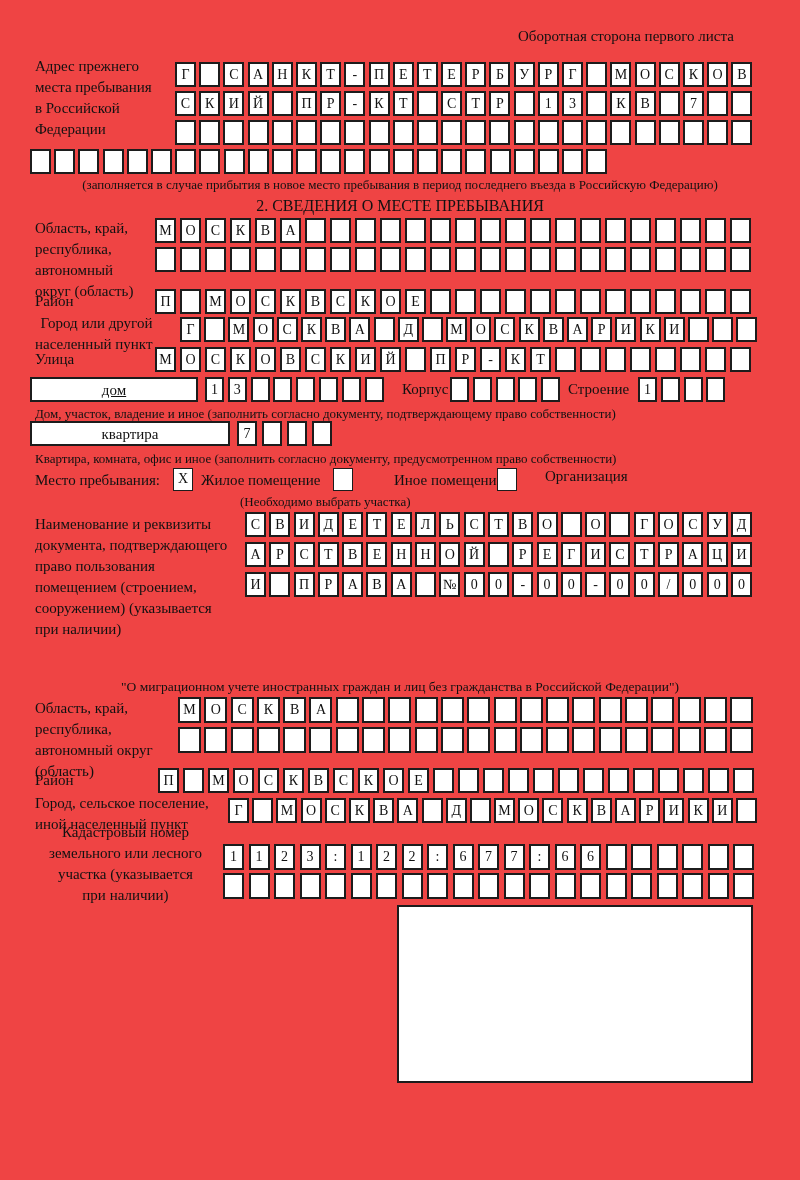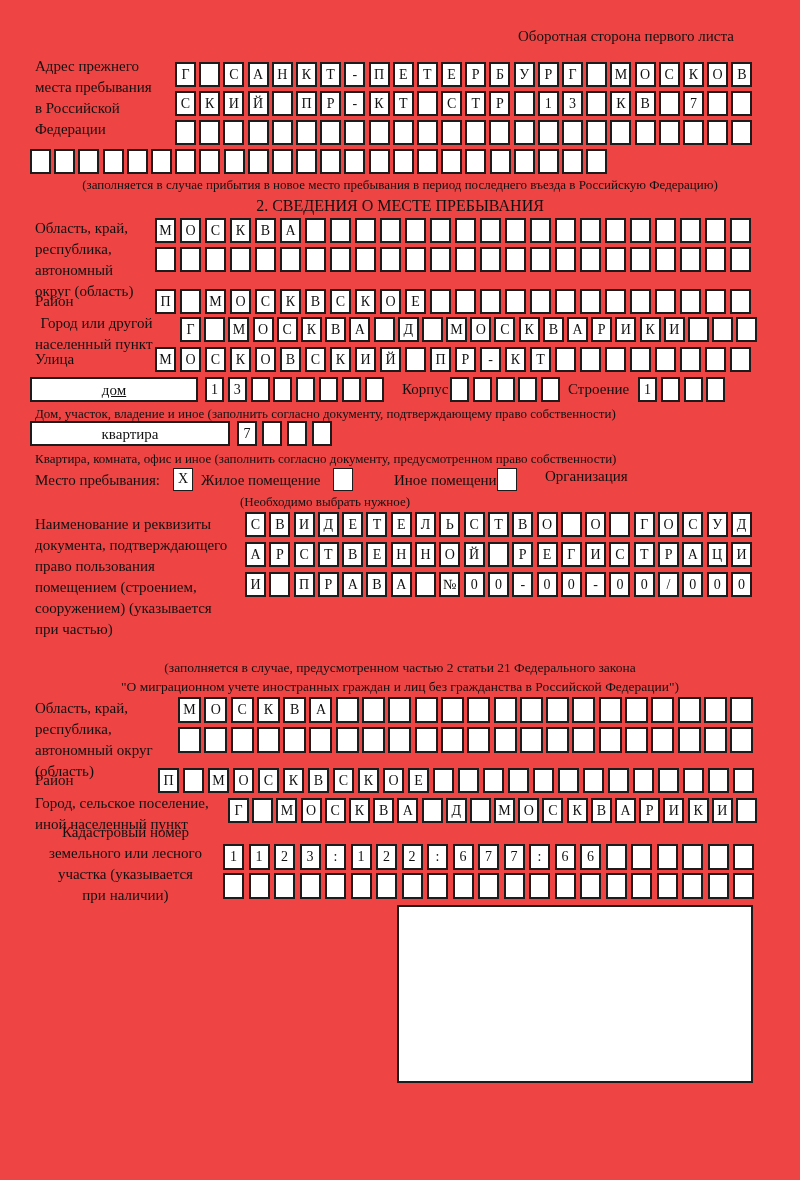--- a/index.html
+++ b/index.html
@@ -325,28 +325,28 @@
     </div>
   <div class="abs note" style="left:35px;top:451px;">Квартира, комната, офис и иное (заполнить согласно документу, предусмотренном право собственности)</div>
 
   <div class="abs lbl" style="left:35px;top:470px;">Место пребывания:</div>
   <div class="checkbox" style="left:173px;top:468px;">X</div>
   <div class="abs lbl" style="left:201px;top:470px;">Жилое помещение</div>
   <div class="checkbox" style="left:333px;top:468px;"></div>
   <div class="abs lbl" style="left:362px;top:470px;margin-left:32px;">Иное помещение</div>
   <div class="checkbox" style="left:497px;top:468px;"></div>
   <div class="abs lbl" style="left:545px;top:466px;">Организация</div>
-  <div class="abs note" style="left:240px;top:494px;">(Необходимо выбрать нужное)</div>
+  <div class="abs note" style="left:240px;top:494px;">(Необходимо выбрать участка)</div>
 
   <div class="abs lbl" style="left:35px;top:514px;">Наименование и реквизиты
 документа, подтверждающего
 право пользования
 помещением (строением,
 сооружением) (указывается
-при частью)</div>
+при наличии)</div>
   <div class="abs cellrow cr-doc" style="left:245px;top:512px;">
       <span class="cell">С</span>
       <span class="cell">В</span>
       <span class="cell">И</span>
       <span class="cell">Д</span>
       <span class="cell">Е</span>
       <span class="cell">Т</span>
       <span class="cell">Е</span>
       <span class="cell">Л</span>
       <span class="cell">Ь</span>
@@ -403,21 +403,20 @@
       <span class="cell">0</span>
       <span class="cell">-</span>
       <span class="cell">0</span>
       <span class="cell">0</span>
       <span class="cell">/</span>
       <span class="cell">0</span>
       <span class="cell">0</span>
       <span class="cell">0</span>
     </div>
 
-  <div class="abs center" style="top:660px;font-size:13.5px;">(заполняется в случае, предусмотренном частью 2 статьи 21 Федерального закона</div>
   <div class="abs center" style="top:679px;font-size:13.5px;">"О миграционном учете иностранных граждан и лиц без гражданства в Российской Федерации")</div>
 
   <div class="abs lbl" style="left:35px;top:698px;">Область, край,
 республика,
 автономный округ
 (область)</div>
   <div class="abs cellrow cr-wide" style="left:178px;top:697px;">
       <span class="cell">М</span>
       <span class="cell">О</span>
       <span class="cell">С</span>

